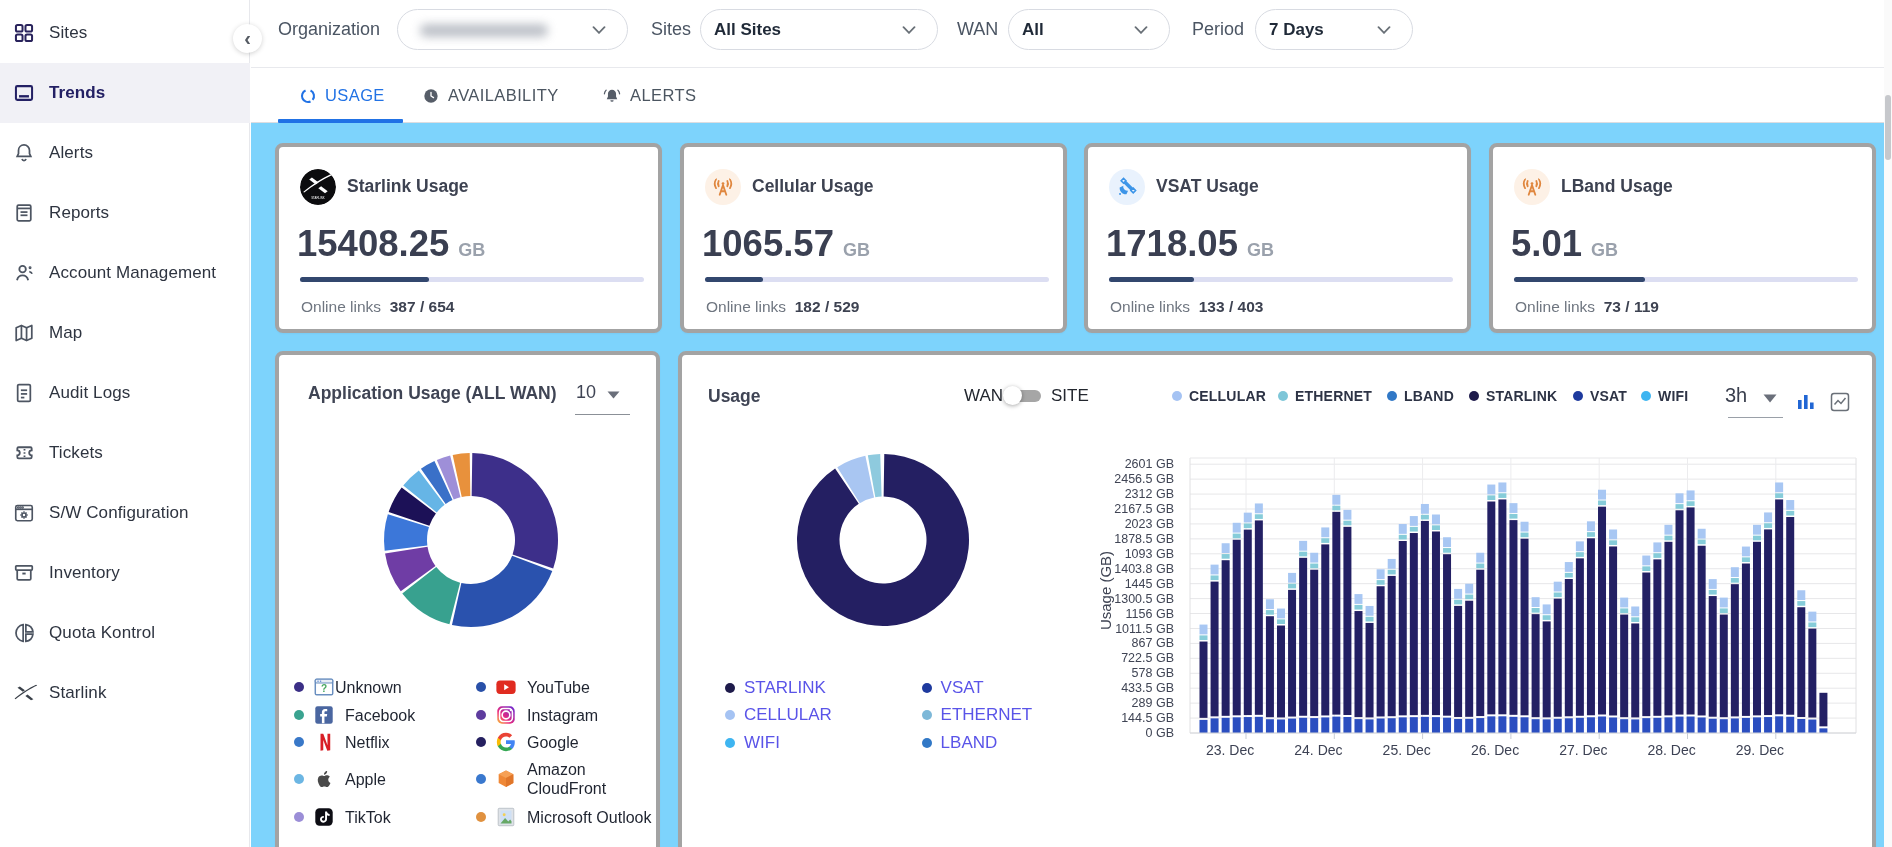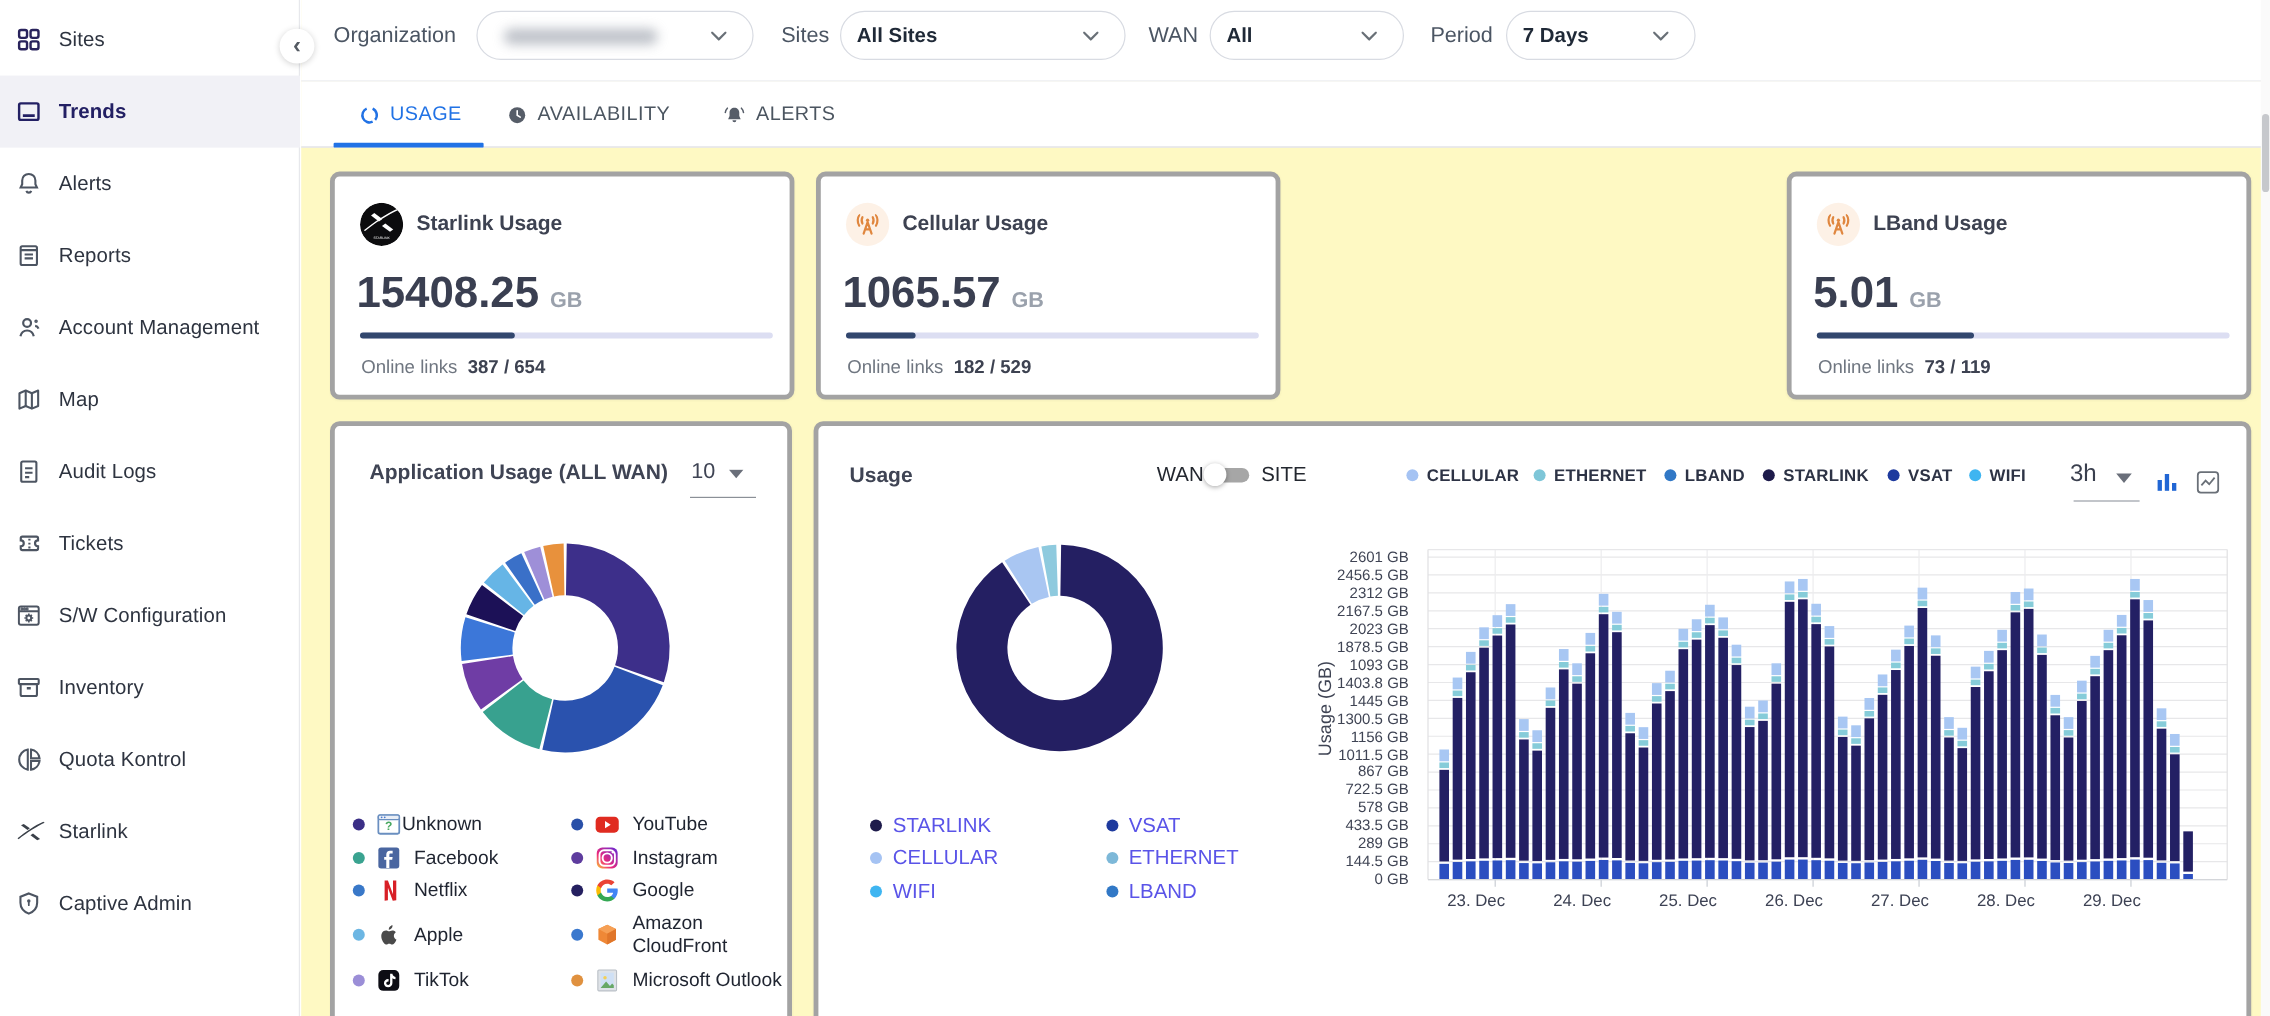--- a/index.html
+++ b/index.html
@@ -5,21 +5,21 @@
 * { margin:0; padding:0; box-sizing:border-box; }
 html,body { width:1892px; height:847px; overflow:hidden; font-family:"Liberation Sans", sans-serif; background:#fff; }
 .abs { position:absolute; }
 #sidebar { position:absolute; left:0; top:0; width:250px; height:847px; background:#fff; border-right:1px solid #e7e8ec; z-index:5; }
 .mi { position:absolute; left:0; width:250px; height:60px; }
 .mi .lab { position:absolute; left:49px; top:50%; transform:translateY(-50%); font-size:17px; color:#2e3440; letter-spacing:0.1px; }
 .mi svg { position:absolute; left:13px; top:50%; transform:translateY(-50%); }
 .mi.sel { background:#f1f1f6; }
 .mi.sel .lab { color:#232064; font-weight:bold; }
 #collapse { position:absolute; left:233px; top:24px; width:29px; height:29px; border-radius:50%; background:#fff; box-shadow:0 1px 5px rgba(0,0,0,0.18); z-index:9; text-align:center; line-height:28px; color:#555b63; font-size:20px; font-weight:bold; }
-#main { position:absolute; left:251px; top:0; width:1641px; height:847px; background:#fef9c3; }
+#main { position:absolute; left:251px; top:0; width:1641px; height:847px; background:#7dd3fc; }
 #topbar { position:absolute; left:0; top:0; width:1641px; height:68px; background:#fff; border-bottom:1px solid #e8e9ed; }
 .flabel { position:absolute; top:19px; font-size:18px; color:#4b5563; }
 .pill { position:absolute; top:9px; height:41px; border:1px solid #d8dbe2; border-radius:21px; background:#fff; }
 .pill .val { position:absolute; left:13px; top:50%; transform:translateY(-50%); font-size:17px; font-weight:bold; color:#1f2937; }
 .chev { position:absolute; right:21px; top:50%; transform:translateY(-50%); }
 #tabbar { position:absolute; left:0; top:68px; width:1641px; height:55px; background:#fff; border-bottom:1px solid #dcdde1; }
 .tab { position:absolute; top:0; height:55px; display:flex; align-items:center; gap:9px; font-size:16.5px; letter-spacing:0.4px; color:#4b5560; }
 .tab.active { color:#2172e5; }
 #tabline { position:absolute; left:27px; top:51px; width:125px; height:4px; background:#2172e5; border-radius:1px; }
 .card { position:absolute; background:#fff; border:4px solid #a3a3a3; border-radius:8px; box-shadow:0 1px 2px rgba(16,24,40,0.04); }
@@ -148,28 +148,20 @@
     <span class="lab">Quota Kontrol</span>
   </div>
   <div class="mi" style="top:663px">
     <svg width="26" height="26" viewBox="0 0 26 26" fill="#3a4049">
         <path d="M2.5 19.3C9 14 18.5 8.2 24.2 5.6l-1.1-0.9C16.5 7.5 8 13.2 1.6 18.6z"></path>
         <path d="M6.8 6.6L4.5 7.7l5.4 4 2-1.5z"></path>
         <path d="M14.5 14.6l-2.1 1.5 5.6 4.2 2.4-1.1z"></path>
       </svg>
     <span class="lab">Starlink</span>
   </div>
-  <div class="mi" style="top:723px">
-    <svg width="22" height="22" viewBox="0 0 24 24" fill="none" stroke="#4d5562" stroke-width="1.9">
-        <path d="M12 2.8l7.6 2.9v5.5c0 4.8-3.1 8.1-7.6 9.9-4.5-1.8-7.6-5.1-7.6-9.9V5.7z"></path>
-        <circle cx="12" cy="9.6" r="1.6" fill="#4d5562" stroke="none"></circle>
-        <rect x="11.2" y="10.4" width="1.6" height="3.8" rx="0.8" fill="#4d5562" stroke="none"></rect>
-      </svg>
-    <span class="lab">Captive Admin</span>
-  </div>
 </div>
 <div id="collapse">‹</div>
 <div id="main">
   <div id="topbar">
     <span class="flabel" style="left:27px">Organization</span>
     <div class="pill" style="left:146px; width:231px">
       <div style="position:absolute;left:22px;top:14px;width:128px;height:13px;background:#9aa0ab;filter:blur(5px);border-radius:6px;opacity:0.65"></div>
       <svg class="chev" width="14" height="8" viewBox="0 0 14 8" fill="none" stroke="#697077" stroke-width="1.8" stroke-linecap="round">
           <path d="M1.5 1.2 7 6.8 12.5 1.2"></path>
         </svg>
@@ -244,20 +236,36 @@
         <path d="M12 10l-3.6 10.4M12 10l3.6 10.4M9.7 16.6h4.6"></path>
         <path d="M7.3 5.4a6.4 6.4 0 0 0 0 5.8M16.7 5.4a6.4 6.4 0 0 1 0 5.8"></path>
         <path d="M4.4 3.4a9.8 9.8 0 0 0 0 9.8M19.6 3.4a9.8 9.8 0 0 1 0 9.8"></path>
       </svg>
     <span class="stitle">Cellular Usage</span>
     <div class="snum">1065.57<span class="gb">GB</span></div>
     <div class="ptrack">
         <div class="pfill" style="width:17%"></div>
       </div>
     <div class="slinks">Online links&nbsp; <b>182 / 529</b></div>
+  </div>
+  <div class="card" style="left:833px; top:143px; width:387px; height:190px">
+    <div class="sicon" style="background:#e9f2fd"></div>
+    <svg class="sicon" style="left:28px;top:29px;width:22px;height:22px" viewBox="0 0 24 24">
+        <path d="M8.2 2.6L10.8 5.2 8.2 7.8 5.6 5.2Z" fill="none" stroke="#3d95e8" stroke-width="1.7"></path>
+        <path d="M18.8 13.2L21.4 15.8 18.8 18.4 16.2 15.8Z" fill="none" stroke="#3d95e8" stroke-width="1.7"></path>
+        <path d="M8.2 7.9L10.9 5.2 18.8 13.1 16.1 15.8Z" fill="#3d95e8"></path>
+        <path d="M4 12.6c-0.3 4.4 3 7.7 7.4 7.4l1.9-4.1c-2.8 1.1-6.3-2.4-5.2-5.2z" fill="#3d95e8"></path>
+        <circle cx="4.4" cy="19.6" r="1.1" fill="#3d95e8"></circle>
+      </svg>
+    <span class="stitle">VSAT Usage</span>
+    <div class="snum">1718.05<span class="gb">GB</span></div>
+    <div class="ptrack">
+        <div class="pfill" style="width:24.7%"></div>
+      </div>
+    <div class="slinks">Online links&nbsp; <b>133 / 403</b></div>
   </div>
   <div class="card" style="left:1238px; top:143px; width:387px; height:190px">
     <div class="sicon" style="background:#fdf1e6"></div>
     <svg class="sicon" style="left:28px;top:29px;width:22px;height:22px" viewBox="0 0 24 24" fill="none" stroke="#e0873f" stroke-width="2" stroke-linecap="round">
         <circle cx="12" cy="8.2" r="1.5" fill="#e0873f" stroke="none"></circle>
         <path d="M12 10l-3.6 10.4M12 10l3.6 10.4M9.7 16.6h4.6"></path>
         <path d="M7.3 5.4a6.4 6.4 0 0 0 0 5.8M16.7 5.4a6.4 6.4 0 0 1 0 5.8"></path>
         <path d="M4.4 3.4a9.8 9.8 0 0 0 0 9.8M19.6 3.4a9.8 9.8 0 0 1 0 9.8"></path>
       </svg>
     <span class="stitle">LBand Usage</span>

